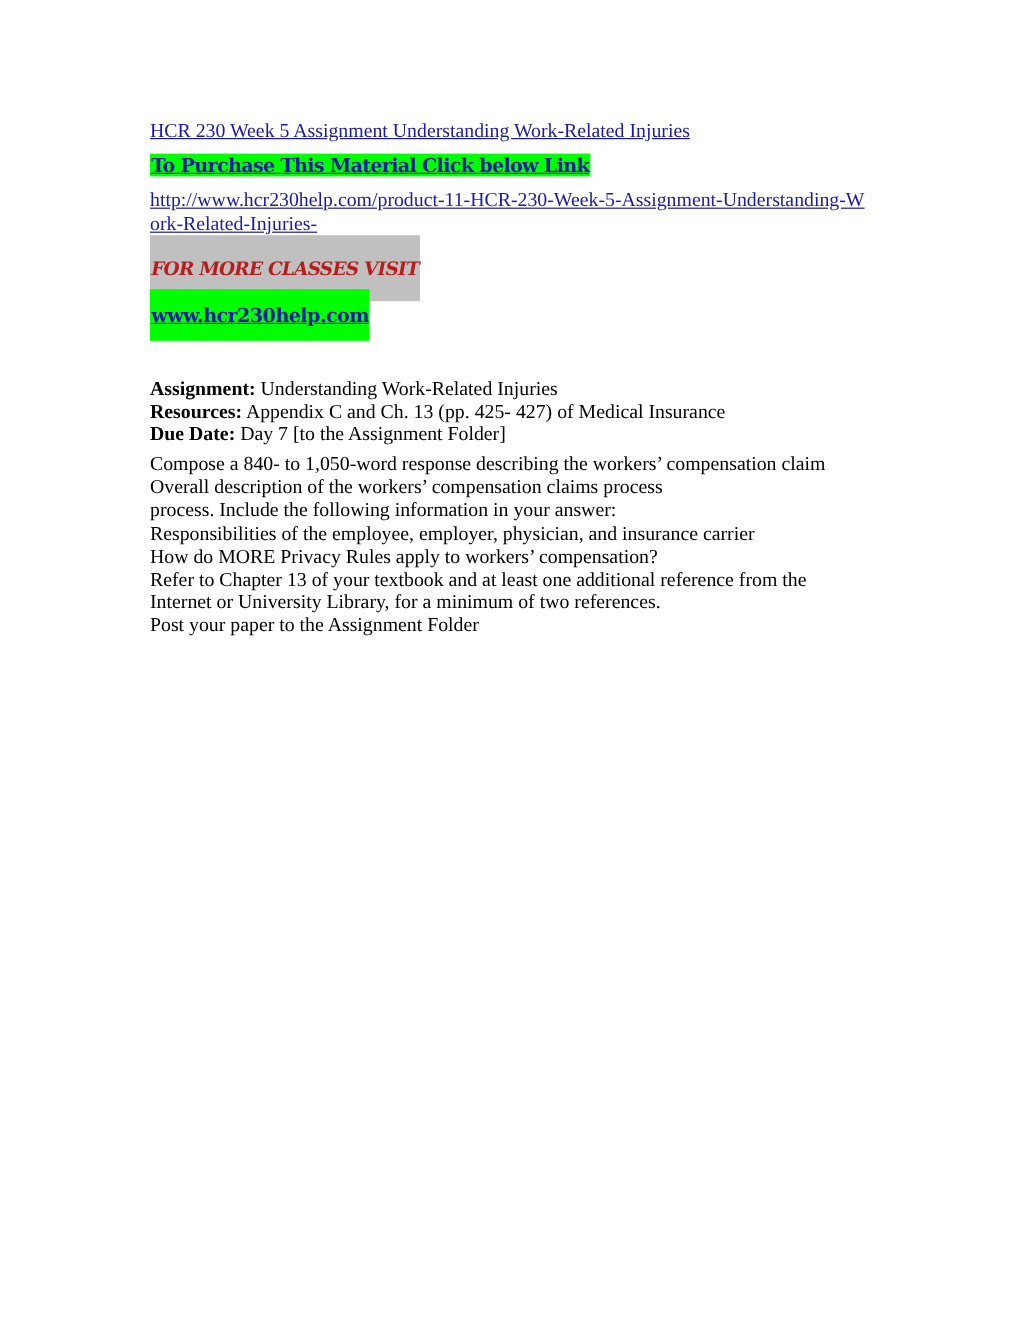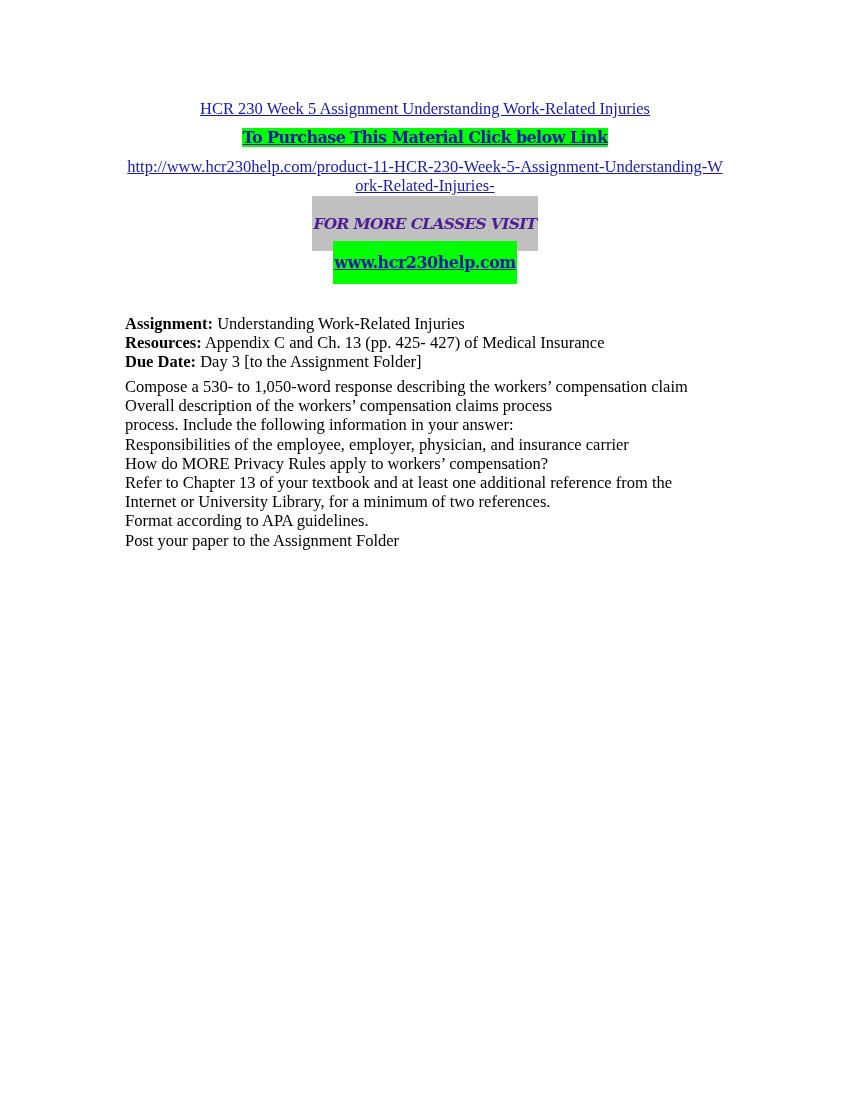--- a/index.html
+++ b/index.html
@@ -1,25 +1,25 @@
 <!DOCTYPE html>
 <html><head>
   <meta charset="utf-8">
   <style>
     html, body { margin: 0; padding: 0; background: #ffffff; }
     body { width: 851px; height: 1099px; position: relative; overflow: hidden; font-family: "Liberation Serif", serif; color: #000; }
     .page { position: absolute; left: 0; top: 0; width: 851px; height: 1099px; background: #fff; }
-    .center { position: absolute; left: 125px; width: 600px; text-align: center; }
+    .center { position: absolute; left: 125px; width: 600px; }
     .link { color: #1a1aa6; text-decoration: underline; font-size: 16.5px; }
     .title { top: 99px; }
     .purchase { top: 128px; }
     .purchase span { background: #00ff00; color: #1a1aa6; font-weight: bold; font-size: 16px; text-decoration: underline; font-family: "DejaVu Serif", serif; letter-spacing: -0.6px; padding: 0 1px; margin-top: 48px; }
     .url { top: 157px; line-height: 19px; word-break: break-all; }
     .more { top: 214px; }
-    .more span { background: #c0c0c0; color: #4c1d95; font-weight: bold; font-style: italic; font-size: 15.5px; font-family: "DejaVu Serif", serif; letter-spacing: -0.7px; padding: 18px 1px; }
+    .more span { background: #c0c0c0; color: #b91c1c; font-weight: bold; font-style: italic; font-size: 15.5px; font-family: "DejaVu Serif", serif; letter-spacing: -0.7px; padding: 18px 1px; }
     .site { top: 253px; }
     .site span { background: #00ff00; color: #1a1aa6; font-weight: bold; font-size: 16px; text-decoration: underline; font-family: "DejaVu Serif", serif; letter-spacing: -0.5px; padding: 12px 1px; }
     .meta { position: absolute; left: 125px; top: 314px; font-size: 16.5px; line-height: 19px; }
     .meta b { font-weight: bold; }
     .body { position: absolute; left: 125px; top: 377px; width: 600px; font-size: 16.5px; line-height: 19.2px; }
     .body div { white-space: nowrap; }
   </style>
 </head>
 <body>
 
@@ -37,27 +37,26 @@
   <div class="center more">
     <span>FOR MORE CLASSES VISIT</span>
   </div>
   <div class="center site">
     <span>www.hcr230help.com</span>
   </div>
 
   <div class="meta">
     <div><b>Assignment:</b><span> Understanding Work-Related Injuries</span></div>
     <div><b>Resources:</b><span> Appendix C and Ch. 13 (pp. 425- 427) of Medical Insurance</span></div>
-    <div><b>Due Date:</b><span> Day 3 [to the Assignment Folder]</span></div>
+    <div><b>Due Date:</b><span> Day 7 [to the Assignment Folder]</span></div>
   </div>
 
   <div class="body">
-    <div>Compose a 530- to 1,050-word response describing the workers’ compensation claim</div>
+    <div>Compose a 840- to 1,050-word response describing the workers’ compensation claim</div>
     <div>Overall description of the workers’ compensation claims process</div>
     <div>process. Include the following information in your answer:</div>
     <div>Responsibilities of the employee, employer, physician, and insurance carrier</div>
     <div>How do MORE Privacy Rules apply to workers’ compensation?</div>
     <div>Refer to Chapter 13 of your textbook and at least one additional reference from the</div>
     <div>Internet or University Library, for a minimum of two references.</div>
-    <div>Format according to APA guidelines.</div>
     <div>Post your paper to the Assignment Folder</div>
   </div>
 </div>
 
 </body></html>

